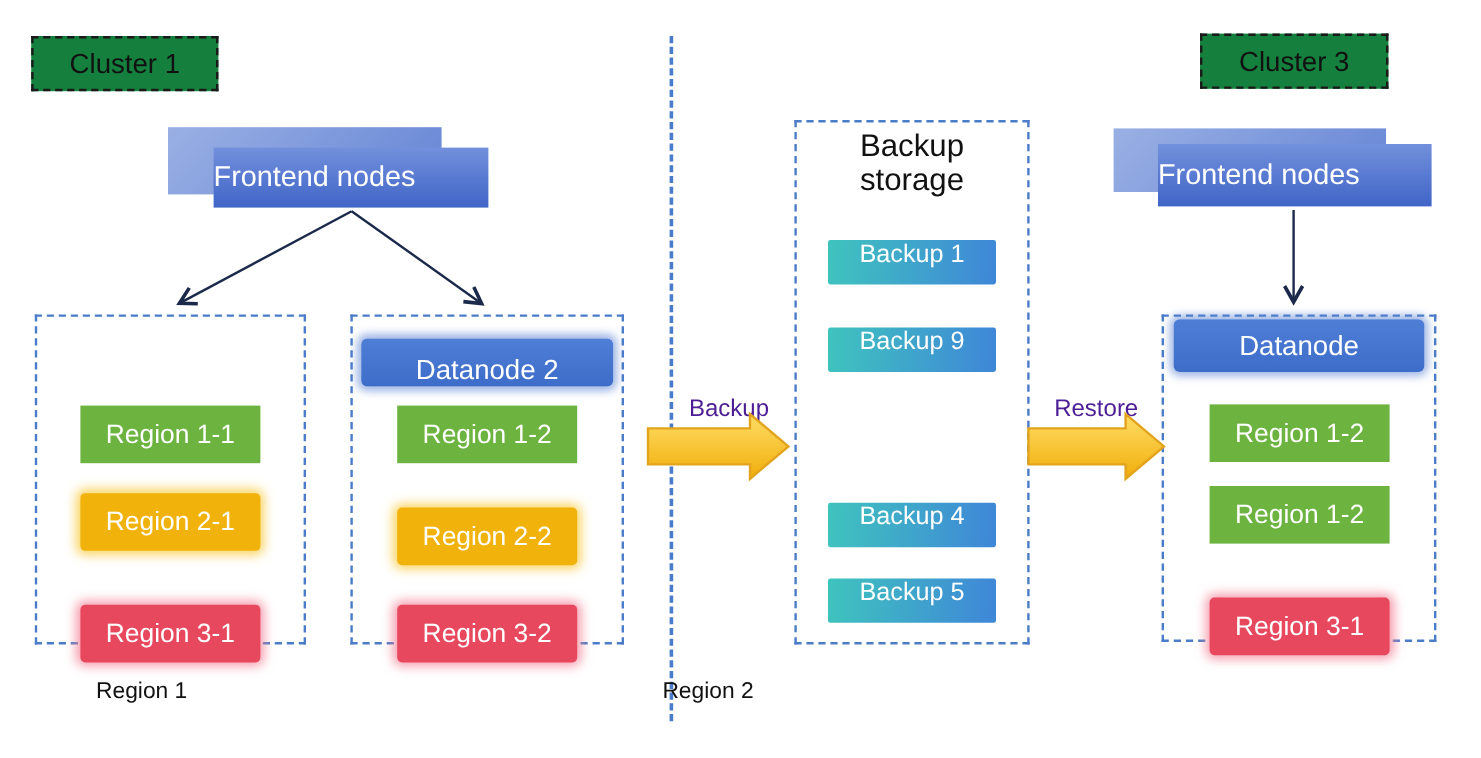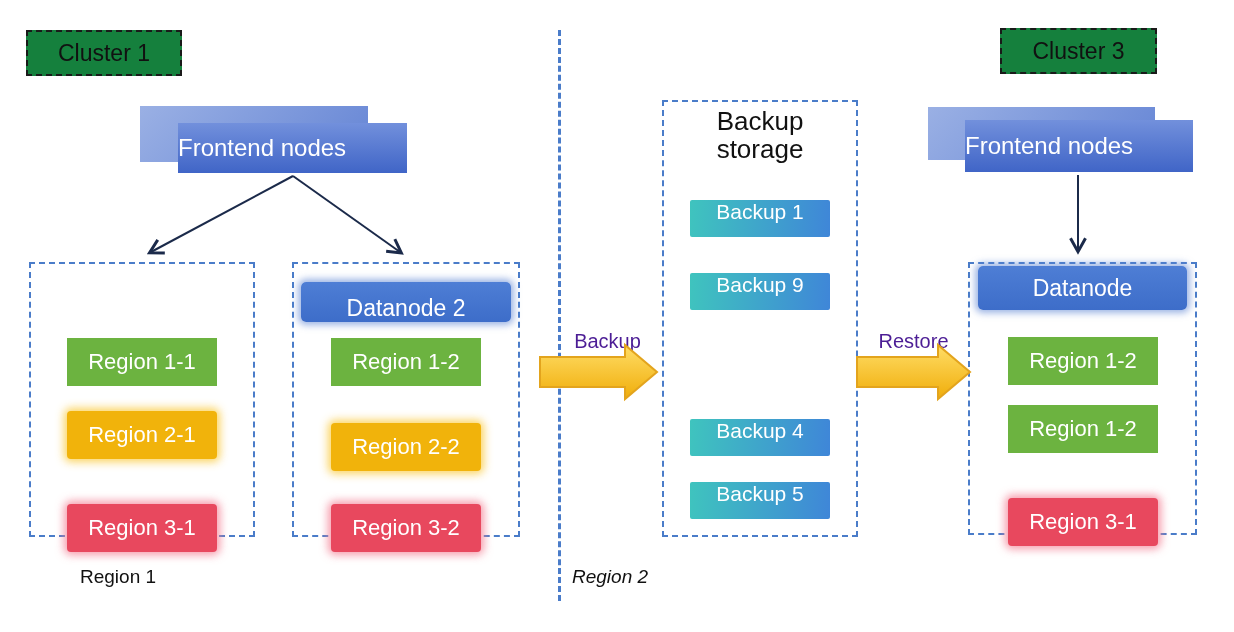--- a/index.html
+++ b/index.html
@@ -103,21 +103,21 @@
   </div>
   <div class="abs backup-chip" style="left:690px;top:419px;">
     <span>Backup 4</span>
   </div>
   <div class="abs backup-chip" style="left:690px;top:482px;">
     <span>Backup 5</span>
   </div>
 
   <div class="abs flow-label" style="left:866px;top:330px;width:95px;">Restore</div>
 
-  <div class="abs footer-label" style="left:572px;top:566px;font-style:italic;">Region 2</div>
+  <div class="abs footer-label" style="left:552px;top:566px;">Region 2</div>
 
   <div class="abs cluster-label" style="left:1000px;top:28px;width:157px;height:46px;">
     <span>Cluster 3</span>
   </div>
 
   <div class="abs fe-back" style="left:928px;top:107px;width:227px;height:53px;"></div>
   <div class="abs fe-front" style="left:965px;top:120px;width:228px;height:52px;">
     <span>Frontend nodes</span>
   </div>
 

